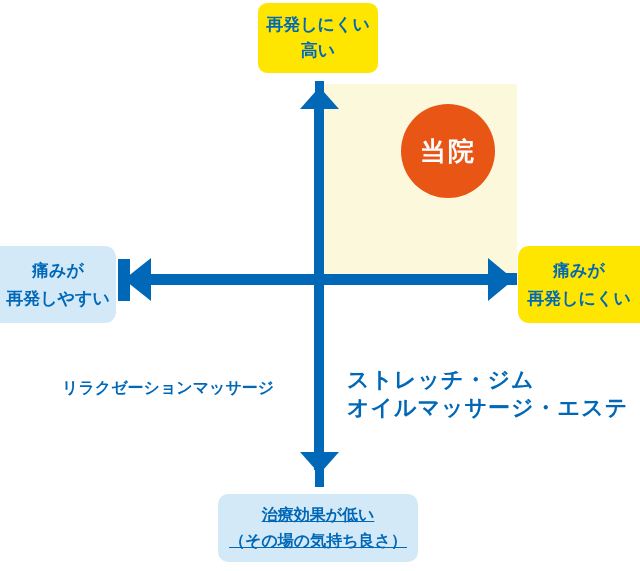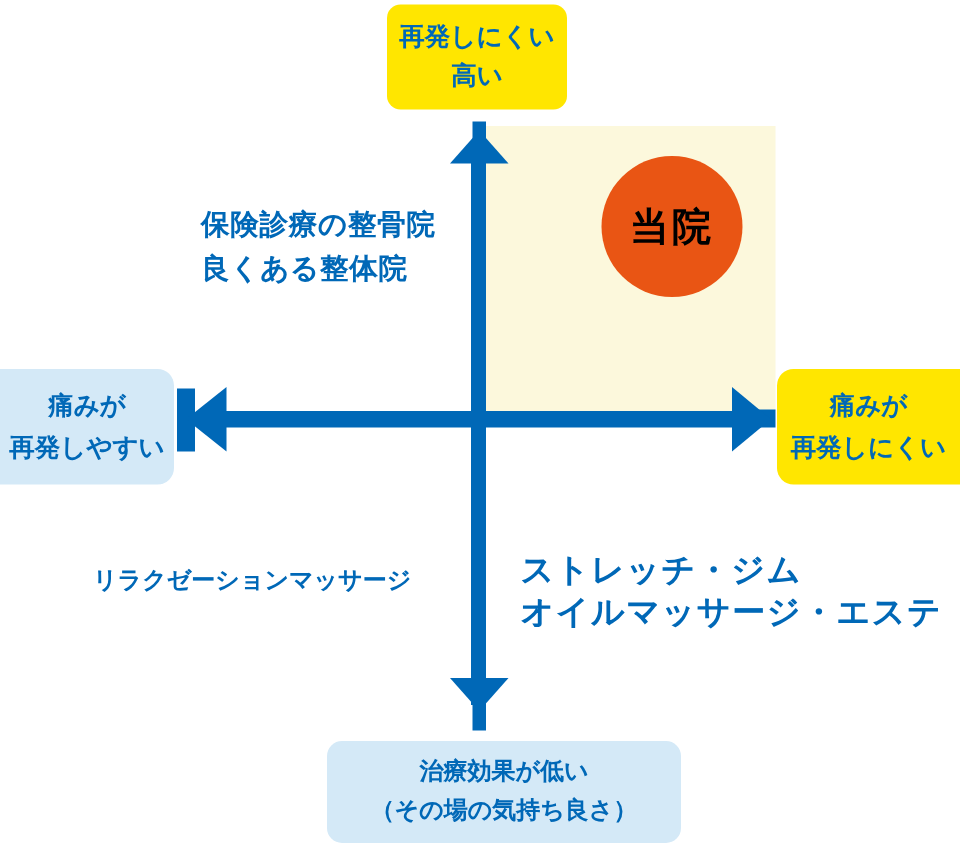--- a/index.html
+++ b/index.html
@@ -63,24 +63,25 @@
   }
   .axis-box-right {
     left: 518px; top: 246px;
     width: 122px; height: 77px;
     border-radius: 11px 0 0 11px;
     font-size: 17px;
     line-height: 28px;
   }
   .axis-box-bottom {
     left: 218px; top: 494px;
-    width: 236px; height: 68px;
+    width: 200px; height: 68px;
     border-radius: 10px;
     font-size: 16px;
     line-height: 26px;
+    text-decoration: underline;
   }
 
   
   .quad-label {
     color: var(--color-blue, #0068b7);
     font-weight: bold;
     white-space: pre-line;
   }
   .quad-label-tl {
     left: 134px; top: 136px;
@@ -102,21 +103,21 @@
 
   
   .clinic-marker {
     left: 401px; top: 104px;
     width: 94px; height: 94px;
     border-radius: 50%;
     background: var(--color-orange, #e95514);
     display: flex;
     align-items: center;
     justify-content: center;
-    color: #000000;
+    color: #ffffff;
     font-weight: bold;
     font-size: 26px;
     letter-spacing: 2px;
   }
 </style>
 </head>
 <body>
 
 <div class="canvas">
 
@@ -162,22 +163,20 @@
   <div class="abs label-box box-yellow axis-box-right">
     <span>痛みが
 再発しにくい</span>
   </div>
 
   <div class="abs label-box box-lightblue axis-box-bottom">
     <span>治療効果が低い
 （その場の気持ち良さ）</span>
   </div>
 
-  <div class="abs quad-label quad-label-tl">保険診療の整骨院
-良くある整体院</div>
 
   <div class="abs quad-label quad-label-bl">リラクゼーションマッサージ</div>
 
   <div class="abs quad-label quad-label-br">ストレッチ・ジム
 オイルマッサージ・エステ</div>
 
   <div class="abs clinic-marker">
     <span>当院</span>
   </div>
 

